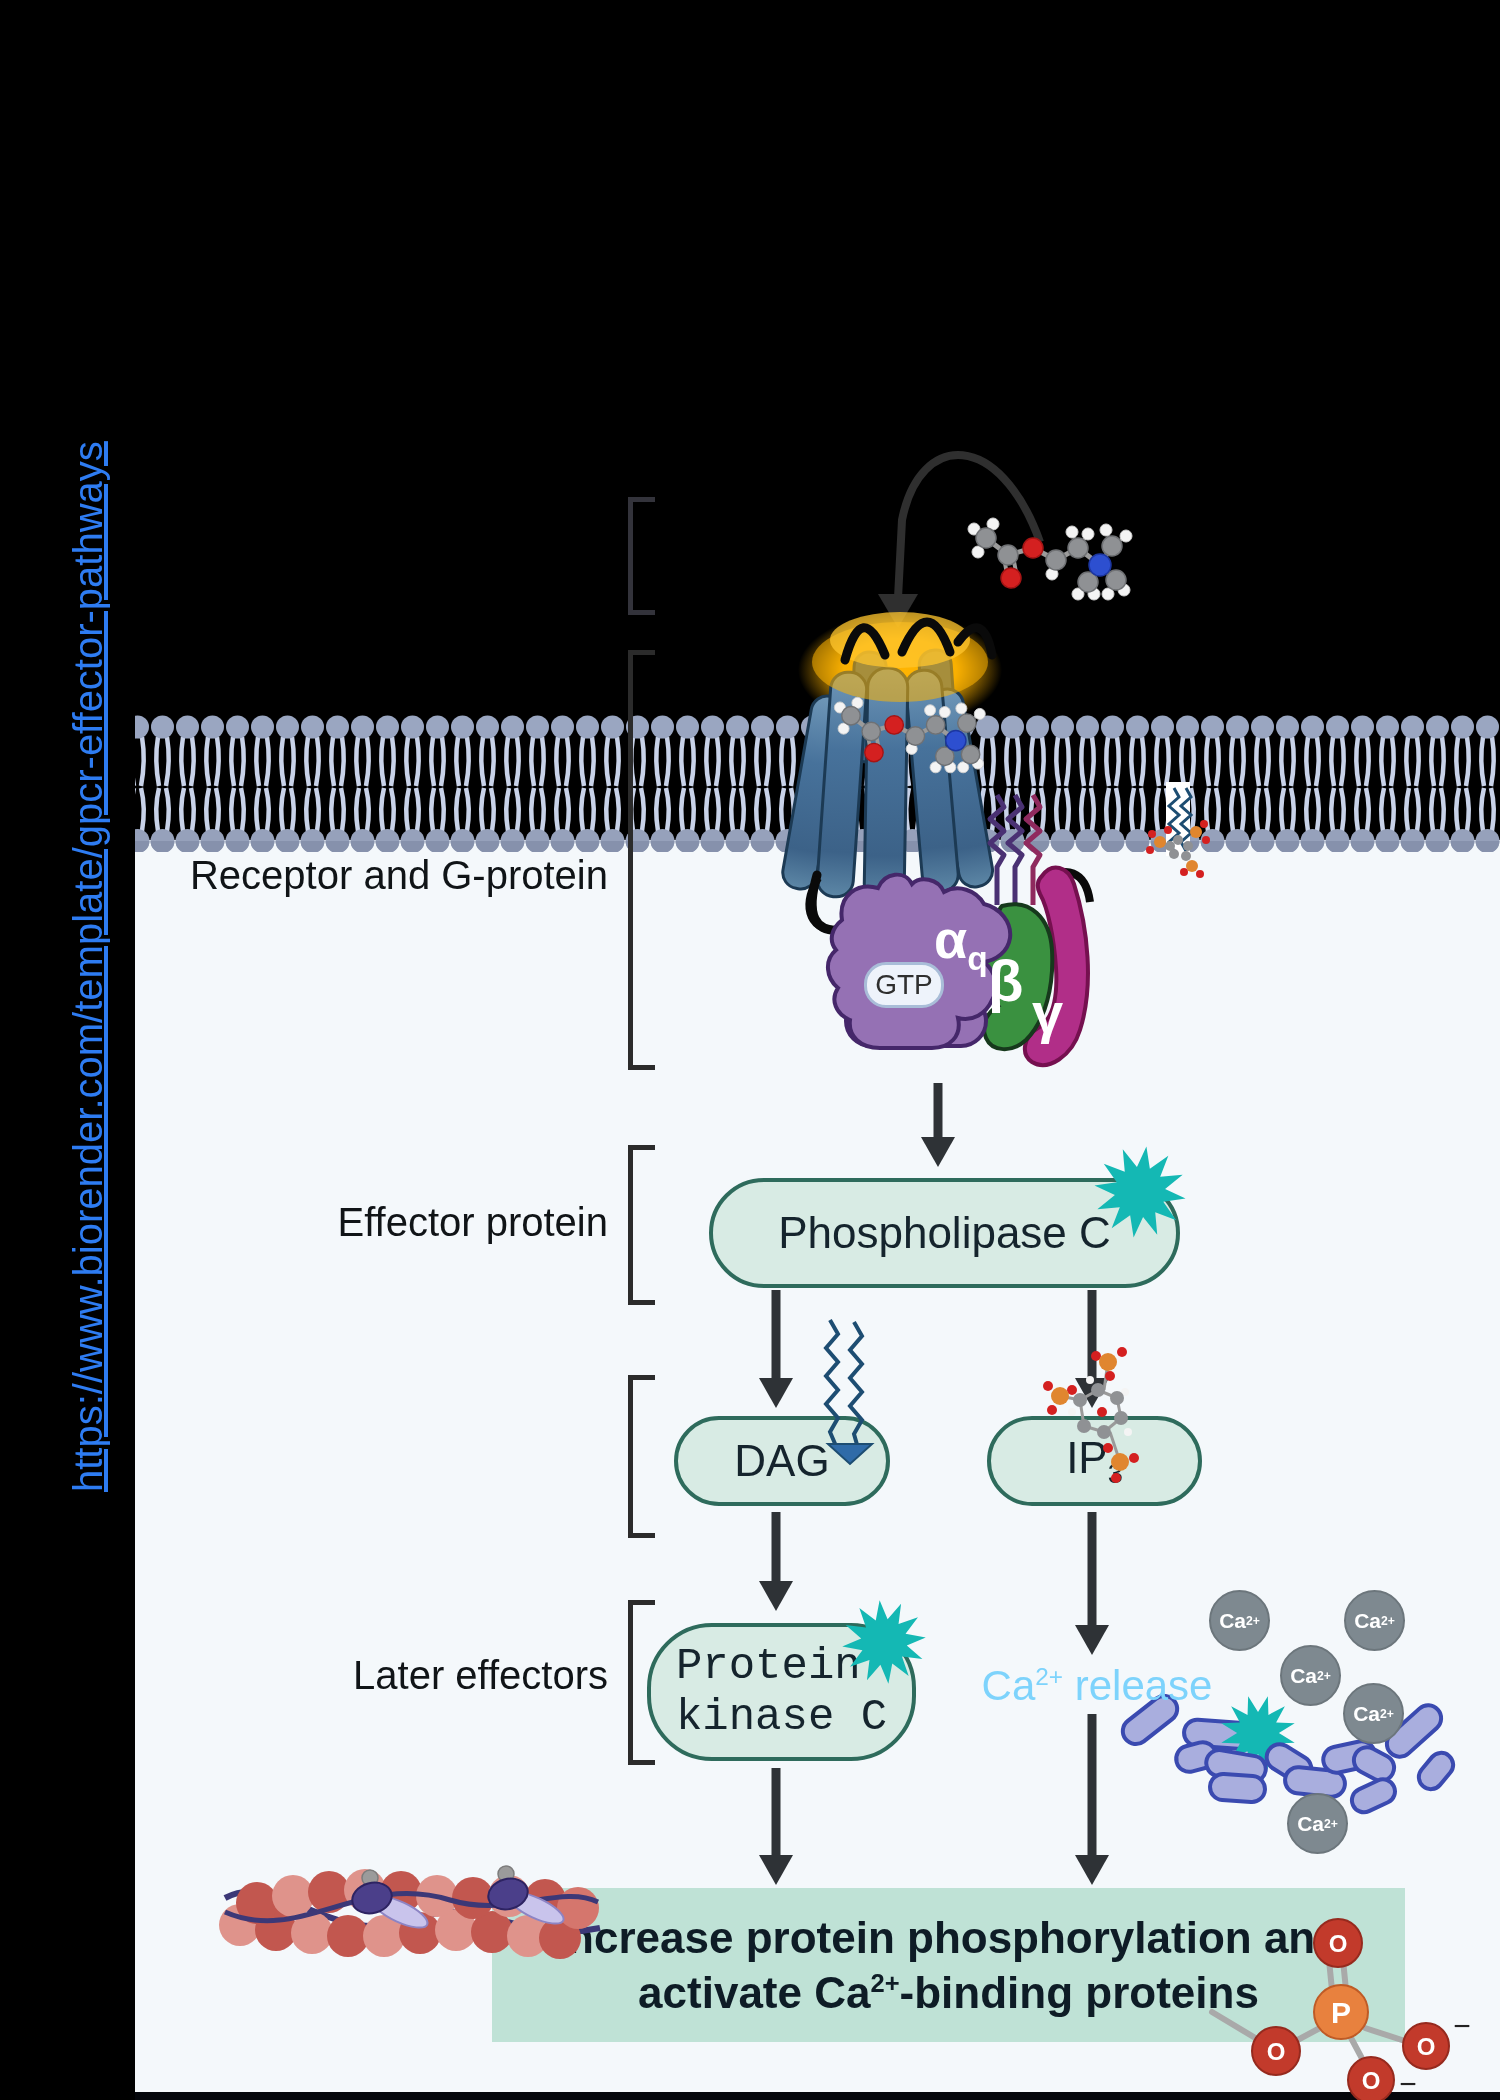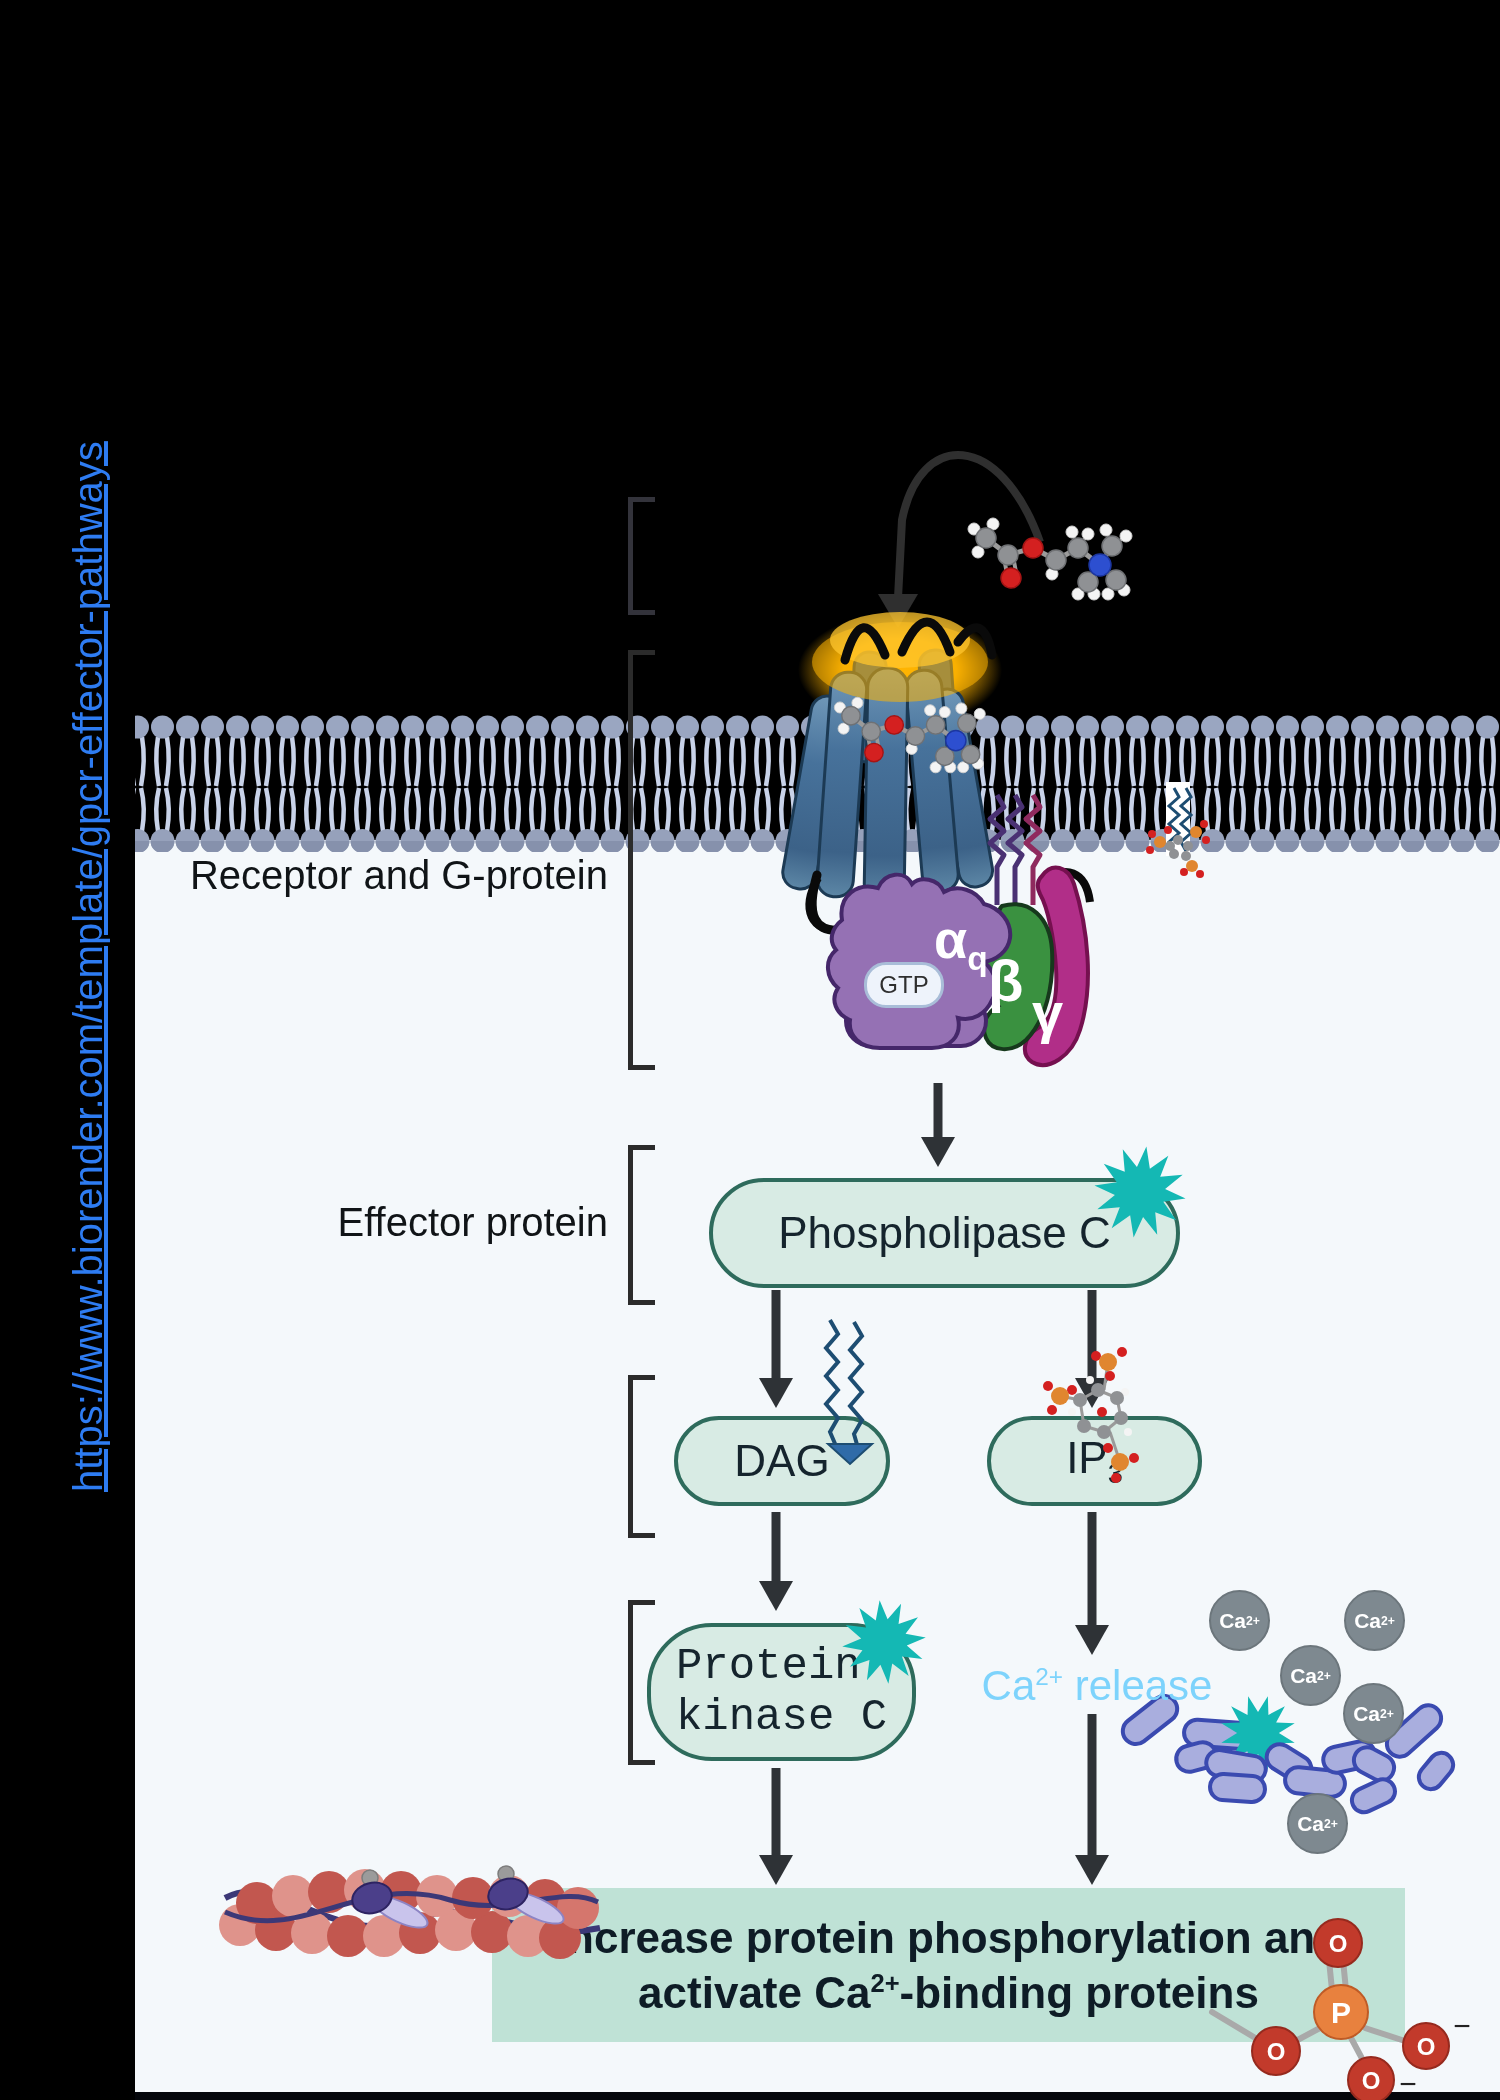--- a/index.html
+++ b/index.html
@@ -23,21 +23,21 @@
   .ca-release{position:absolute;left:947px;top:1662px;width:300px;text-align:center;
               font-size:42px;color:#7dd3fc;z-index:2;}
   .ca-ion{position:absolute;width:57px;height:57px;border-radius:50%;background:#7e8990;
           border:2px solid #6c767c;color:#fff;font-weight:bold;font-size:21px;
           display:flex;align-items:center;justify-content:center;z-index:2;}
   .banner{position:absolute;left:492px;top:1888px;width:913px;height:154px;background:#bfe2d6;
           display:flex;align-items:center;justify-content:center;text-align:center;
           font-weight:bold;font-size:44px;line-height:1.25;color:#0e1c26;z-index:1;}
   .gtp-pill{position:absolute;left:864px;top:962px;width:74px;height:40px;background:#eef3fb;
             border:3px solid #a9bdd8;border-radius:22px;display:flex;align-items:center;
-            justify-content:center;font-size:24px;color:#2f2f2f;z-index:4;}
+            justify-content:center;font-size:28px;color:#2f2f2f;z-index:4;}
   .greek{position:absolute;color:#fff;font-weight:bold;z-index:4;line-height:1;}
   .vlink{position:absolute;left:66px;top:1492px;width:1160px;transform:rotate(-90deg);
          transform-origin:0 0;font-size:40px;color:#2e7cf2;text-decoration:underline;
          z-index:4;white-space:nowrap;}
 </style>
 </head>
 <body>
 
 <div id="stage">
   <div class="white-canvas"></div>
@@ -371,20 +371,21 @@
   <div class="vlink">https://www.biorender.com/template/gpcr-effector-pathways</div>
 
   <div class="bracket dark" style="left:628px;top:497px;height:108px;"></div>
   <div class="bracket" style="left:628px;top:650px;height:410px;"></div>
   <div class="bracket" style="left:628px;top:1145px;height:150px;"></div>
   <div class="bracket" style="left:628px;top:1375px;height:153px;"></div>
   <div class="bracket" style="left:628px;top:1600px;height:155px;"></div>
 
   <div class="row-label" style="left:188px;top:855px;">Receptor and G-protein</div>
   <div class="row-label" style="left:188px;top:1202px;">Effector protein</div>
+  <div class="row-label" style="left:188px;top:1655px;">Later effectors</div>
 
   <div class="greek" style="left:886px;top:912px;font-size:54px;margin-left:48px;">
     <span>α</span><span class="sub">q</span>
   </div>
   <div class="gtp-pill">
       <span>GTP</span>
     </div>
   <div class="greek" style="left:988px;top:952px;font-size:58px;">β</div>
   <div class="greek" style="left:1032px;top:985px;font-size:56px;">γ</div>
 

